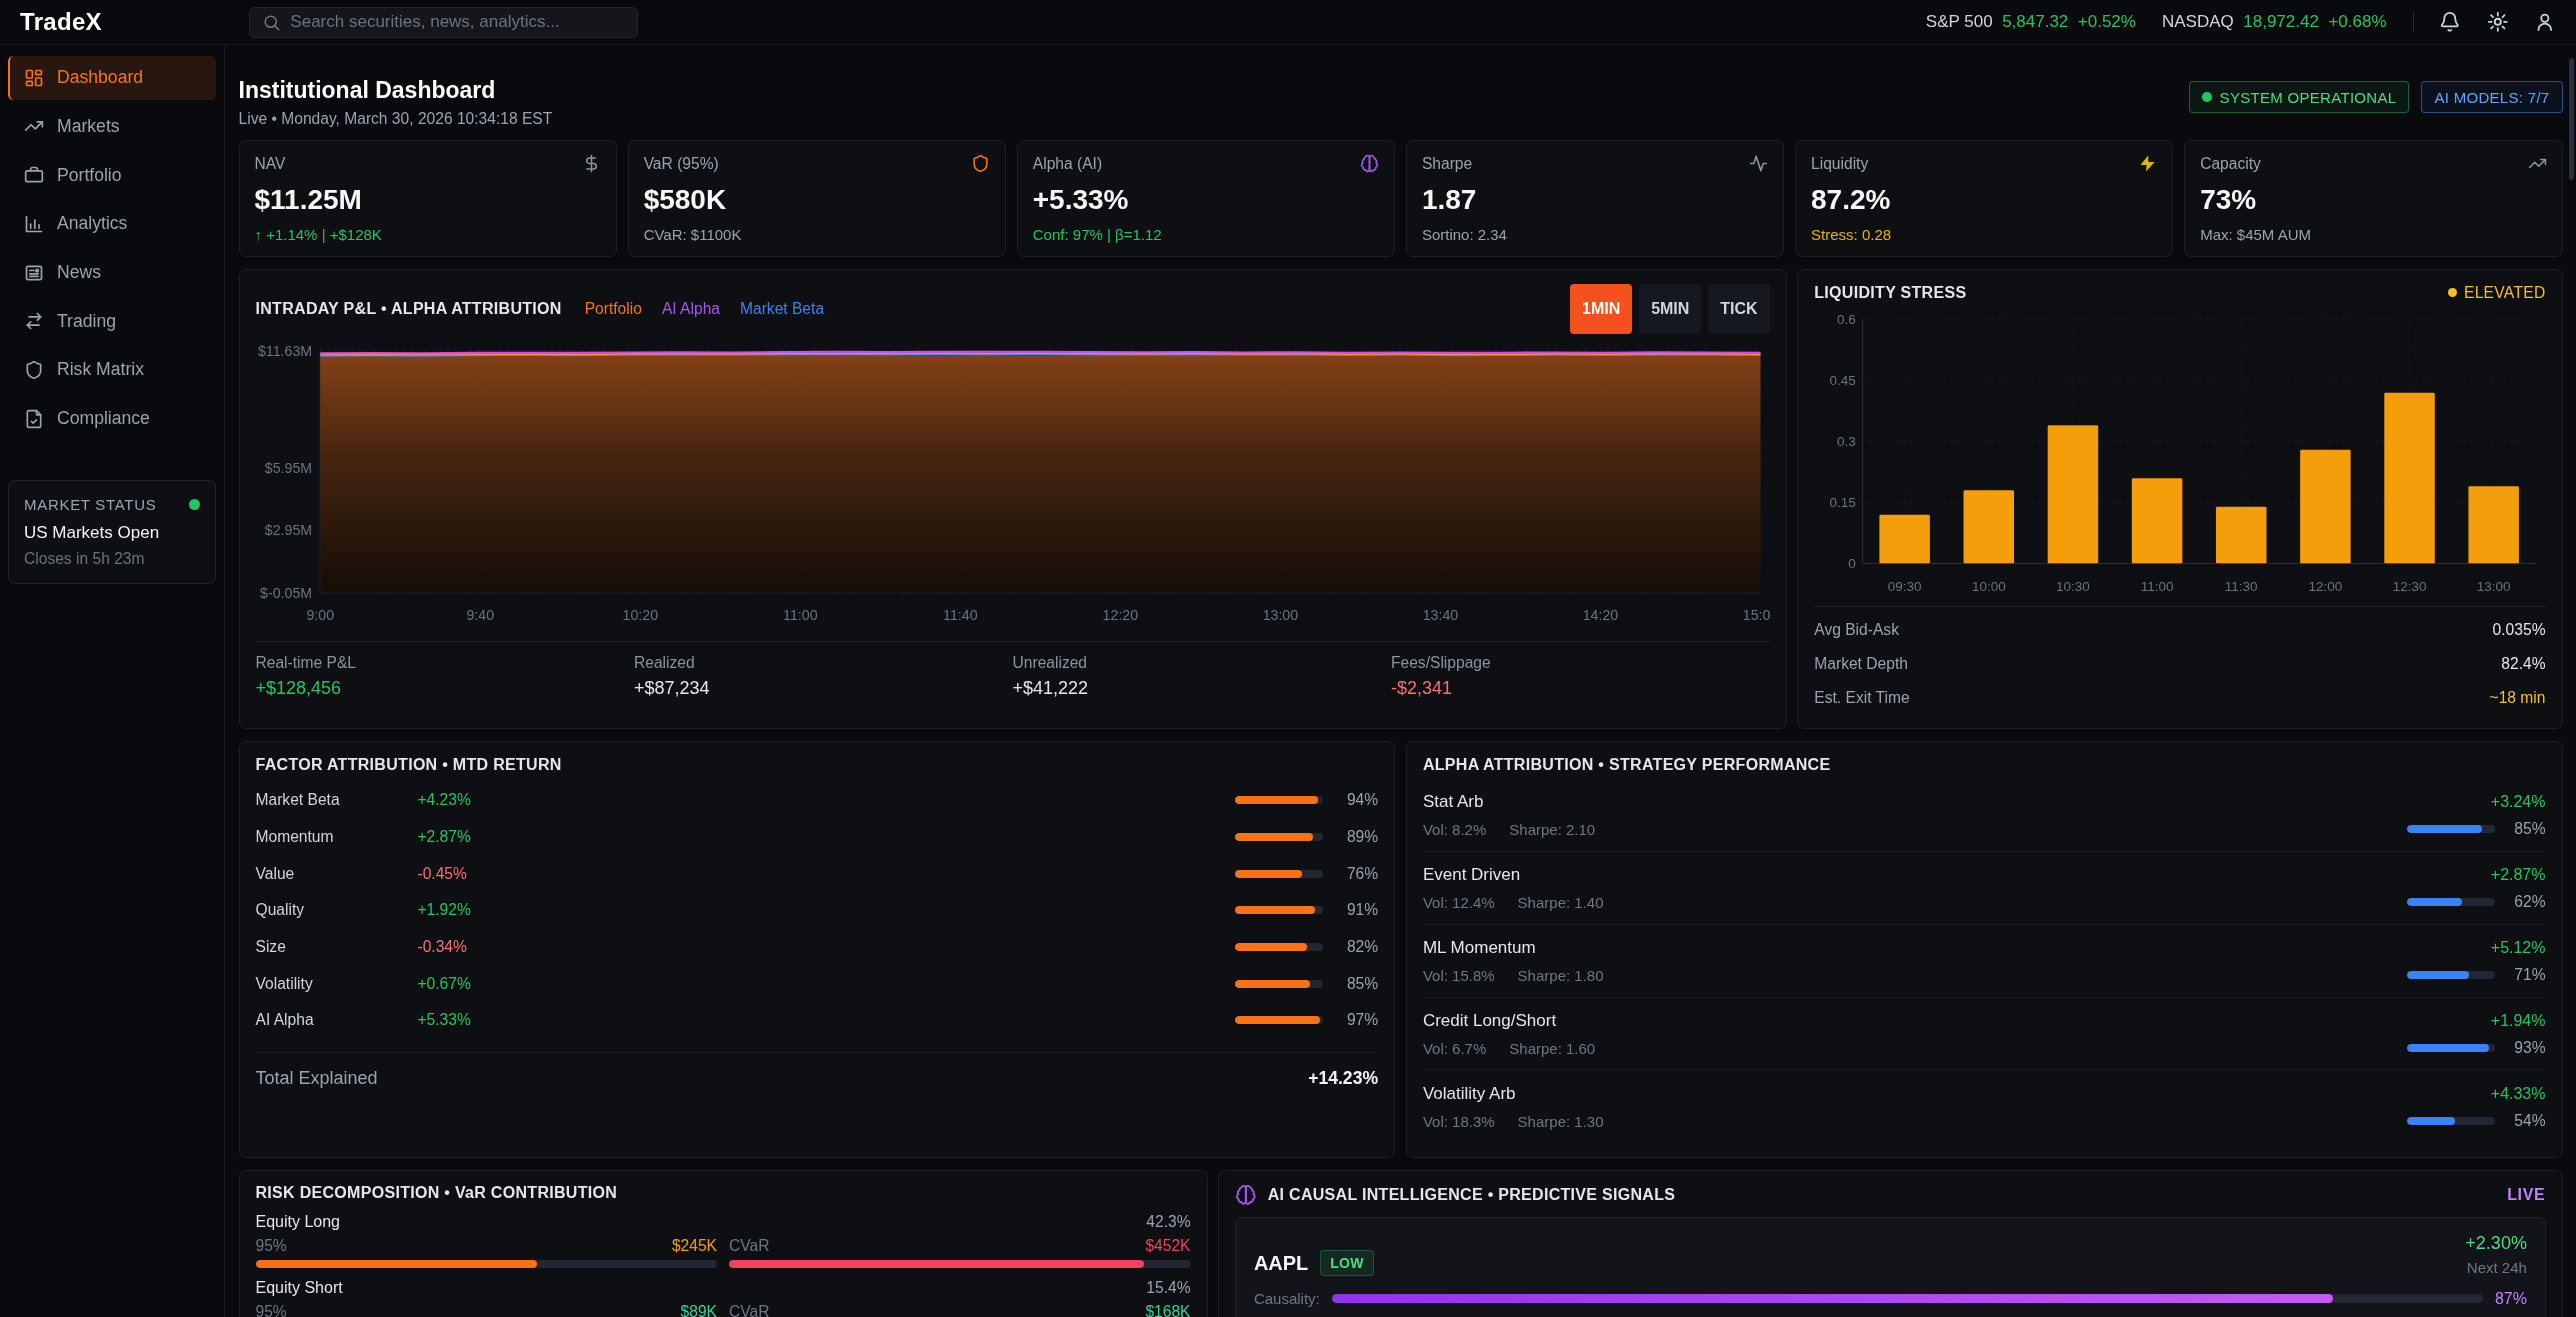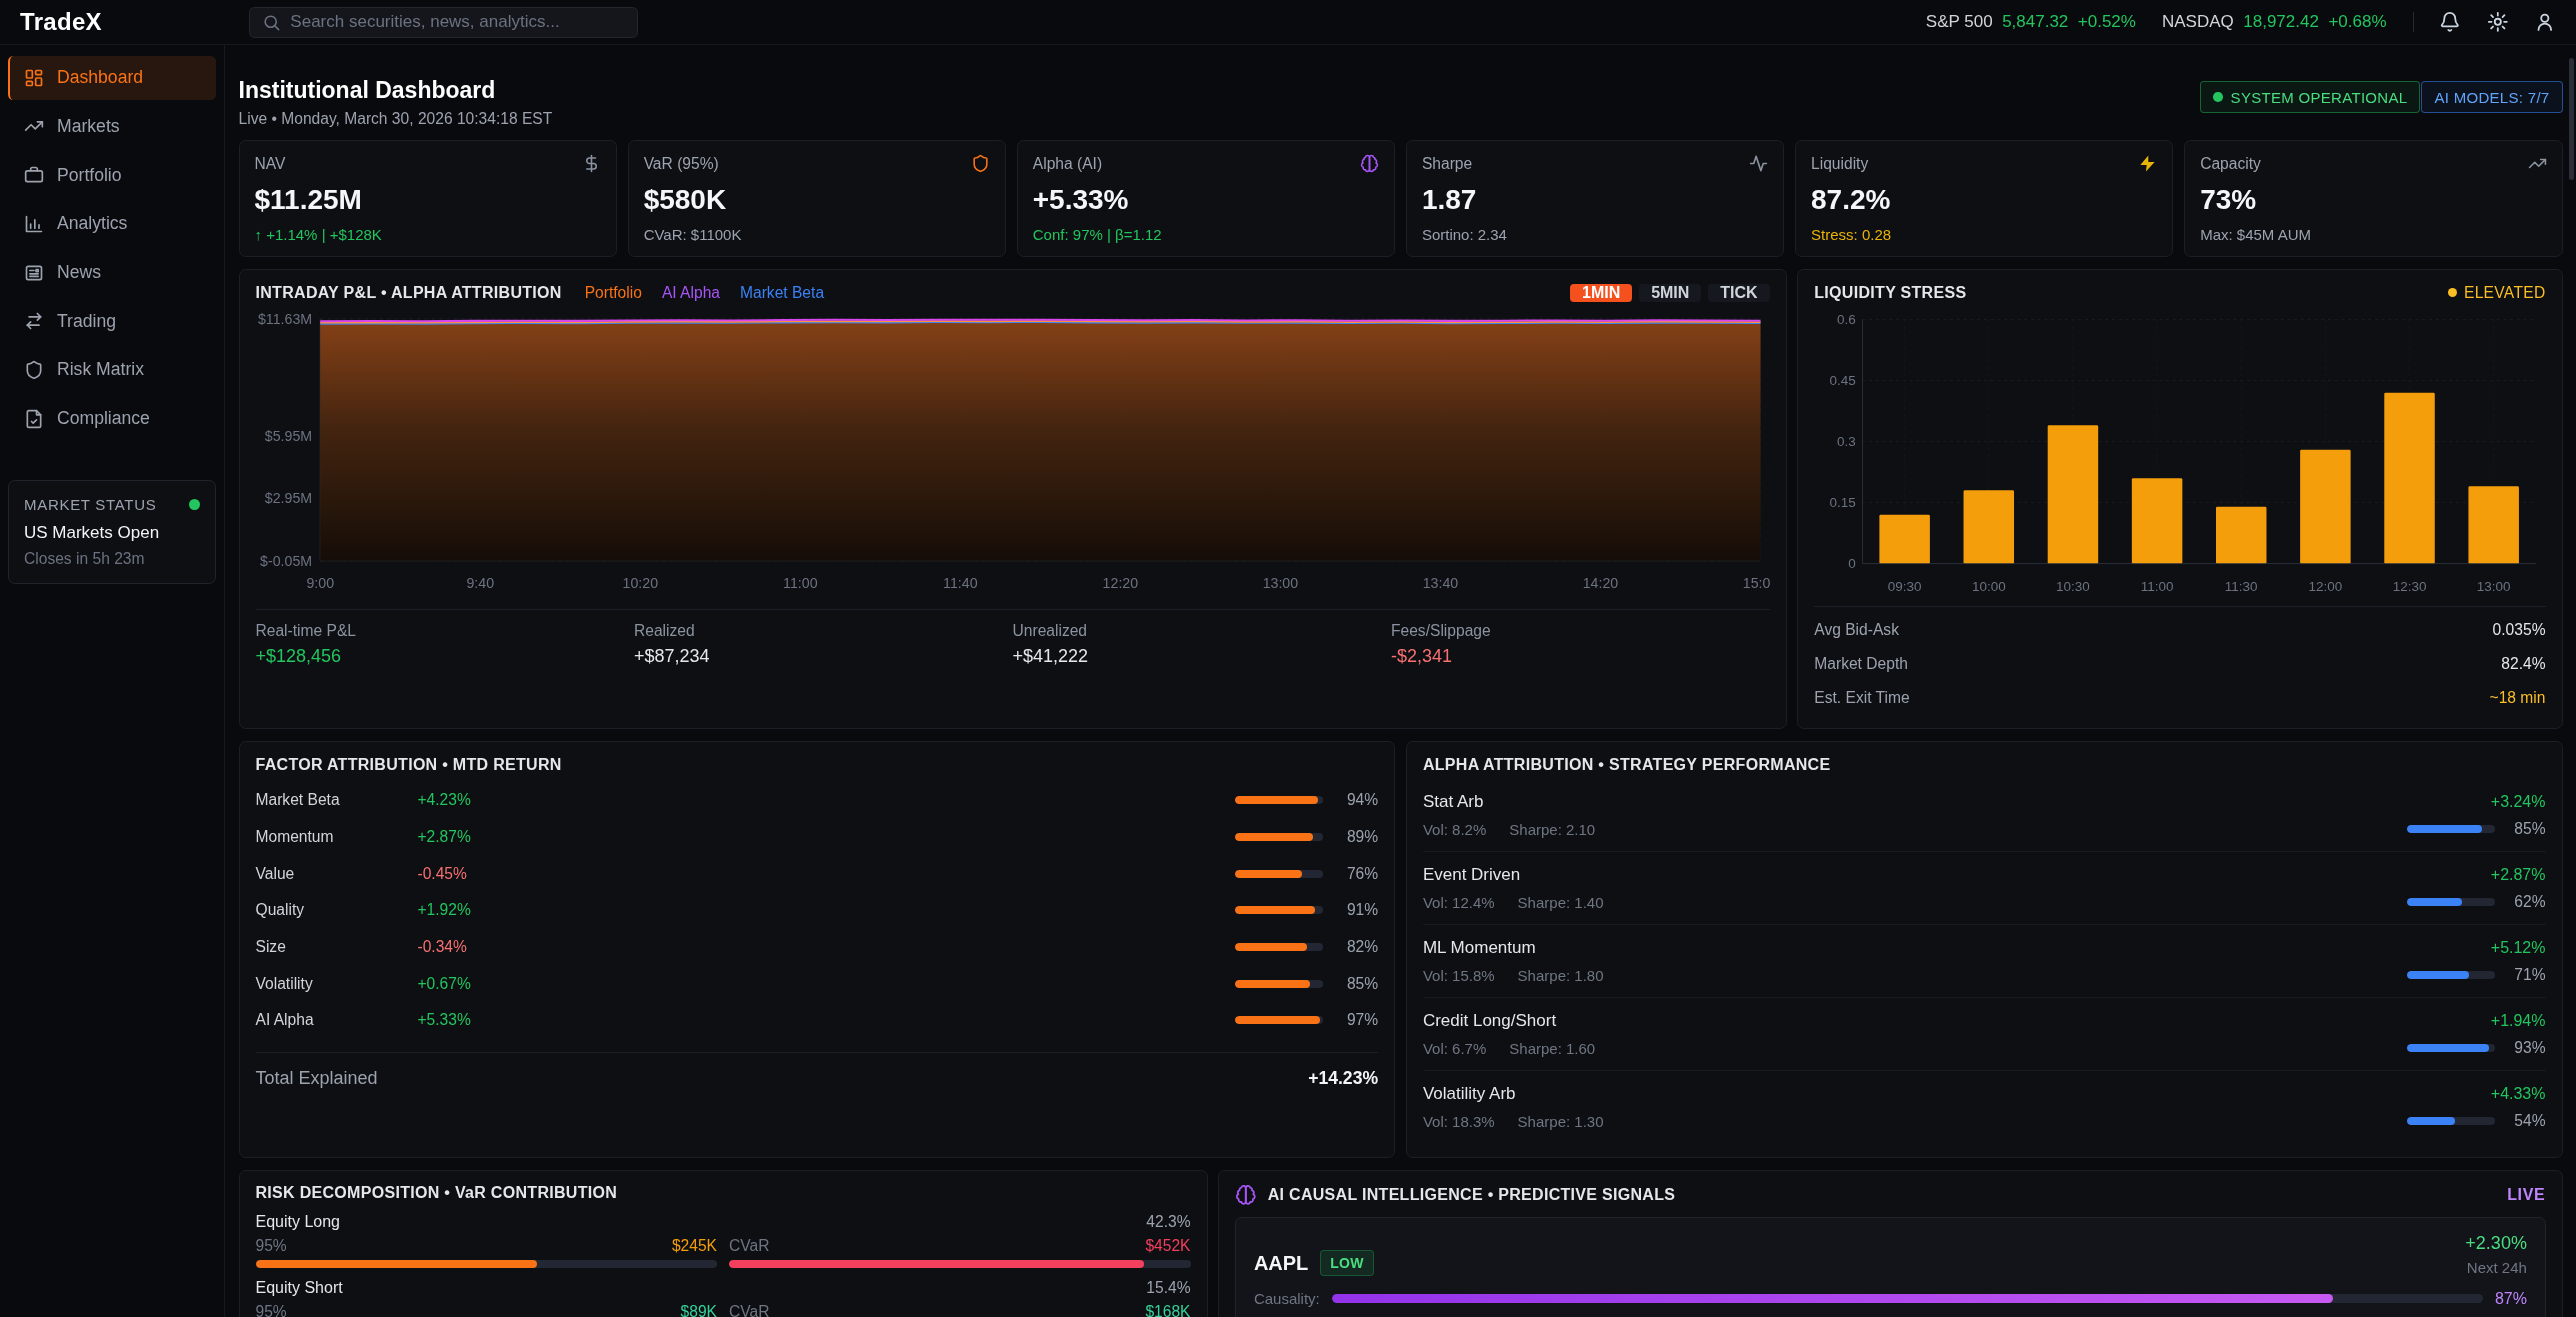--- a/index.html
+++ b/index.html
@@ -33,21 +33,21 @@
   .mstatus .t { display:flex; align-items:center; justify-content:space-between; color:#9ca3af; font-size:15px; letter-spacing:0.7px; }
   .gdot { width:10.8px; height:10.8px; border-radius:50%; background:#22c55e; }
   .mstatus .open { color:#f3f4f6; font-size:17px; margin-top:10.8px; }
   .mstatus .closes { color:#6b7280; font-size:15.6px; margin-top:6.8px; }
 
   
   .main { flex:1; padding:10.8px 13.5px; min-width:0; }
   .head { display:flex; justify-content:space-between; align-items:flex-start;margin-top:21px; }
   .title { font-size:23px; font-weight:700; color:#ffffff; }
   .subtitle { font-size:15.6px; color:#9ca3af; margin-top:6px; }
-  .badges { display:flex; gap:1px; margin-top:4px; }
+  .badges { display:flex; gap:12px; margin-top:4px; }
   .badge { display:flex; align-items:center; gap:8px; font-size:15px; padding:6.8px 12px; border-radius:4px; letter-spacing:0.3px; }
   .badge.sys { color:#4ade80; border:0.7px solid rgba(34,197,94,.45); background:rgba(34,197,94,.07); }
   .badge.ai  { color:#60a5fa; border:0.7px solid rgba(59,130,246,.55); background:rgba(59,130,246,.07); }
   .badge .bdot { width:9.5px; height:9.5px; border-radius:50%; background:#22c55e; }
 
   
   .kpis { margin-top:12px; display:grid; grid-template-columns:repeat(6,1fr); gap:10.8px; }
   .card { background:#0d0f13; border:0.7px solid #1b1f27; border-radius:6.8px; padding:13.5px 15px; }
   .card .r1 { display:flex; justify-content:space-between; align-items:center; color:#9ca3af; font-size:15.6px; }
   .card .val { font-size:28px; font-weight:700; color:#f5f6f8; margin-top:10.8px; }
@@ -56,21 +56,21 @@
   .kico { display:flex; }
   .kico.orange { color:#f97316; } .kico.purple { color:#a855f7; } .kico.yellow { color:#eab308; } .kico.gray { color:#8b93a1; }
 
   
   .row2 { margin-top:12px; display:grid; grid-template-columns:1548px 1fr; gap:10.8px; }
   .panel { background:#0d0f13; border:0.7px solid #1b1f27; border-radius:6.8px; padding:13.5px 16px; min-width:0; }
   .ptitle { font-size:16px; font-weight:700; letter-spacing:0.3px; color:#e5e7eb; }
   .phead { display:flex; align-items:center; }
   .legend { display:flex; gap:20px; margin-left:23px; font-size:15.6px; }
   .tfbtns { margin-left:auto; display:flex; gap:6.8px; }
-  .tfbtn { font-size:16px; font-weight:700; padding:0 12px; border-radius:4px; background:#16181f; color:#d1d5db; cursor:pointer; }
+  .tfbtn { font-size:16px; font-weight:700; padding:16px 12px; border-radius:4px; background:#16181f; color:#d1d5db; cursor:pointer; }
   .tfbtn.active { background:#f4511e; color:#fff; }
   .pnl-stats { margin-top:9.5px; border-top:0.7px solid #1b1f27; padding-top:12px; display:grid; grid-template-columns:repeat(4,1fr); }
   .pst .l { color:#8b93a1; font-size:15.6px; }
   .pst .v { font-size:18px; margin-top:6.8px; color:#e5e7eb; }
   .pst .v.green { color:#22c55e; } .pst .v.red { color:#f87171; }
 
   .liq-head { display:flex; justify-content:space-between; align-items:center; }
   .elev { display:flex; align-items:center; gap:6.8px; color:#fbbf24; font-size:15.6px; letter-spacing:0.3px; }
   .ydot { width:9.5px; height:9.5px; border-radius:50%; background:#fbbf24; }
   .liq-stats { border-top:0.7px solid #1b1f27; margin-top:6.8px; padding-top:5.4px; }

